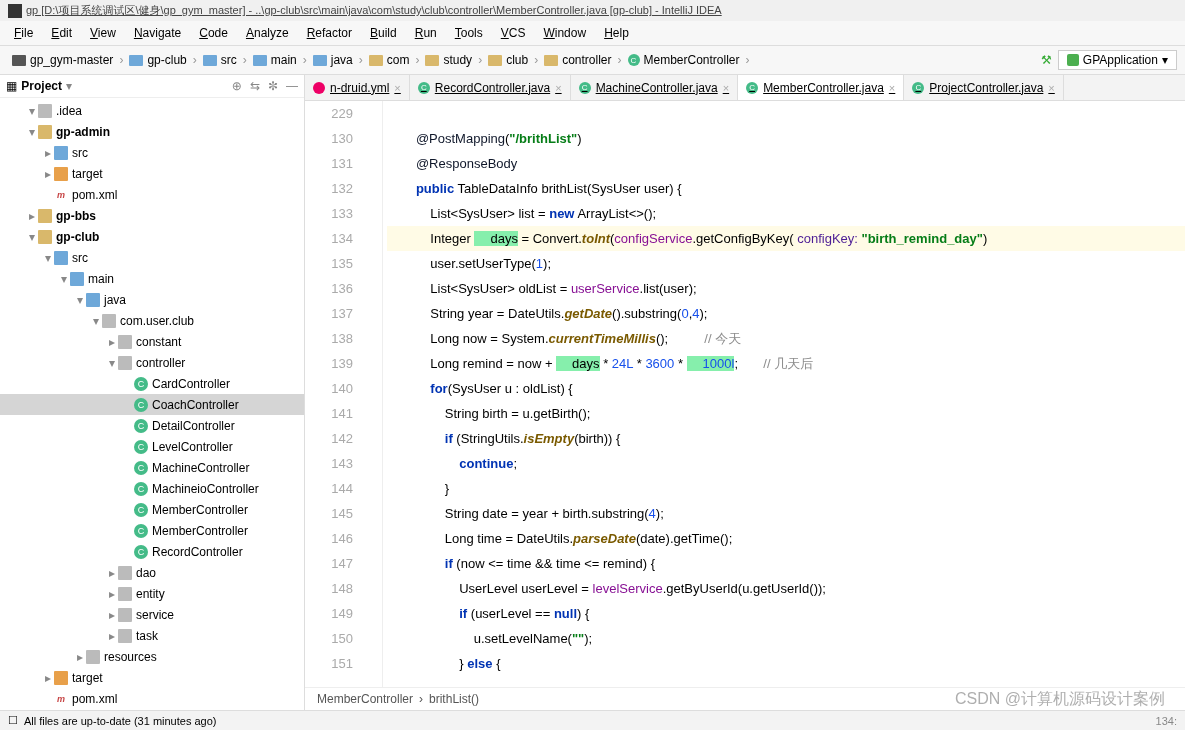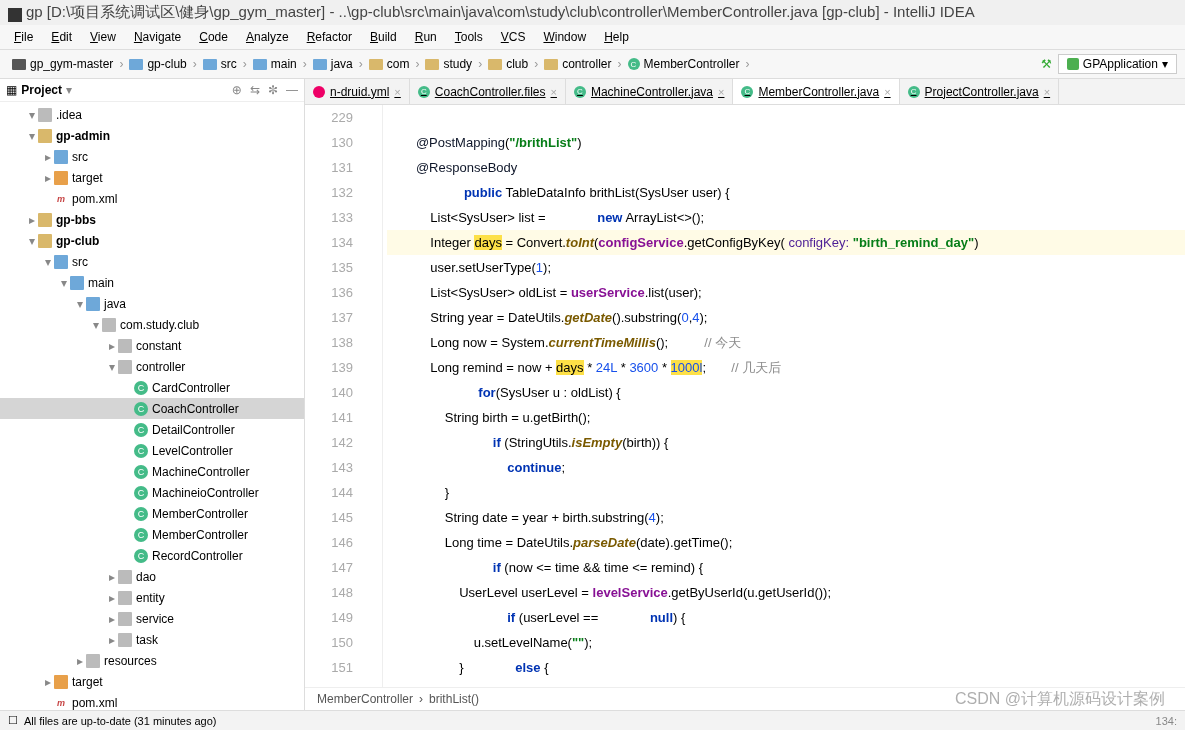--- a/index.html
+++ b/index.html
@@ -1,17 +1,17 @@
 <!DOCTYPE html>
 <html><head>
 <meta charset="utf-8">
 <style>
 * { margin: 0; padding: 0; box-sizing: border-box; font-family: "Segoe UI", Arial, sans-serif; }
 body { width: 1185px; height: 730px; background: #fff; font-size: 12px; color: #000; overflow: hidden; display: flex; flex-direction: column; }
-.titlebar { background: #f0f0f0; padding: 3px 8px; font-size: 15px; color: #444; display: flex; align-items: flex-end; }
+.titlebar { background: #f0f0f0; padding: 3px 8px; font-size: 11px; color: #444; display: flex; align-items: flex-end; text-decoration: underline; }
 .titlebar .appicon { width: 14px; height: 14px; background: #333; margin-right: 4px; }
 .menubar { background: #f7f7f7; border-bottom: 1px solid #ddd; padding: 2px 6px; display: flex; gap: 2px; }
 .menubar span { padding: 3px 8px; cursor: pointer; }
 .menubar span u { text-decoration: underline; }
 .navbar { background: #f7f7f7; border-bottom: 1px solid #ddd; padding: 4px 8px; display: flex; align-items: center; gap: 1px; font-size: 12px; }
 .navbar .crumb { display: flex; align-items: center; gap: 4px; padding: 2px 4px; }
 .navbar .sep { color: #999; }
 .fld { width: 14px; height: 11px; background: #d9b86b; display: inline-block; border-radius: 1px; }
 .fld.blue { background: #6ea8d9; }
 .fld.root { background: #555; }
@@ -42,28 +42,28 @@
 .tab .tico { width: 12px; height: 12px; border-radius: 50%; background: #4b8; color: #fff; font-size: 8px; display: flex; align-items: center; justify-content: center; }
 .tab .tico.yml { background: #e06; }
 .tab .close { color: #aaa; font-size: 11px; }
 .code { flex: 1; display: flex; overflow: hidden; font-family: "JetBrains Mono", Consolas, monospace; font-size: 13px; line-height: 25px; }
 .gutter { width: 60px; text-align: right; color: #aaa; padding-right: 12px; background: #fff; user-select: none; }
 .gutter .ln { height: 25px; }
 .foldcol { width: 18px; border-right: 1px solid #eee; }
 .codelines { flex: 1; overflow: auto; padding-left: 4px; white-space: pre; }
 .codelines .l { height: 25px; }
 .hl-line { background: #fffbe6; }
-.kw { color: #0033b3; font-weight: bold; margin-left: 48px; }
+.kw { color: #0033b3; font-weight: bold; }
 .ann { color: #0f172a; }
 .str { color: #067d17; font-weight: bold; }
 .fn { color: #7a5a00; font-style: italic; font-weight: bold; }
-.fld2 { color: #871094; font-weight: bold; }
+.fld2 { color: #871094; font-weight: normal; }
 .num { color: #1750eb; }
 .cmt { color: #8c8c8c; }
-.warn { background: #fde047; }
+.warn { background: #86efac; padding-left: 16px; }
 .param { color: #4c1d95; }
 .crumb2 { border-top: 1px solid #eee; padding: 4px 12px; font-size: 12px; color: #555; display: flex; gap: 6px; }
 .status { background: #f3f3f3; border-top: 1px solid #ddd; padding: 3px 8px; font-size: 11px; display: flex; align-items: center; }
 .status .right { margin-left: auto; color: #888; }
 .watermark { position: absolute; right: 20px; bottom: 20px; color: rgba(120,120,120,.6); font-size: 16px; pointer-events: none; }
 </style>
 </head>
 <body>
 
 <div class="titlebar">
@@ -210,21 +210,21 @@
           <span class="label">main</span>
         </div>
         <div class="row" style="padding-left: 74px;">
           <span class="arr">▾</span>
           <span class="ico folder blue"></span>
           <span class="label">java</span>
         </div>
         <div class="row" style="padding-left: 90px;">
           <span class="arr">▾</span>
           <span class="ico folder gray"></span>
-          <span class="label">com.study.club</span>
+          <span class="label">com.user.club</span>
         </div>
         <div class="row" style="padding-left: 106px;">
           <span class="arr">▸</span>
           <span class="ico folder gray"></span>
           <span class="label">constant</span>
         </div>
         <div class="row" style="padding-left: 106px;">
           <span class="arr">▾</span>
           <span class="ico folder gray"></span>
           <span class="label">controller</span>
@@ -314,21 +314,21 @@
 
   <div class="editor">
     <div class="tabs" id="tabs">
         <div class="tab">
           <span class="tico yml"></span>
           <span>n-druid.yml</span>
           <span class="close">×</span>
         </div>
         <div class="tab">
           <span class="tico ">C</span>
-          <span>CoachController.files</span>
+          <span>RecordController.java</span>
           <span class="close">×</span>
         </div>
         <div class="tab">
           <span class="tico ">C</span>
           <span>MachineController.java</span>
           <span class="close">×</span>
         </div>
         <div class="tab active">
           <span class="tico ">C</span>
           <span>MemberController.java</span>

